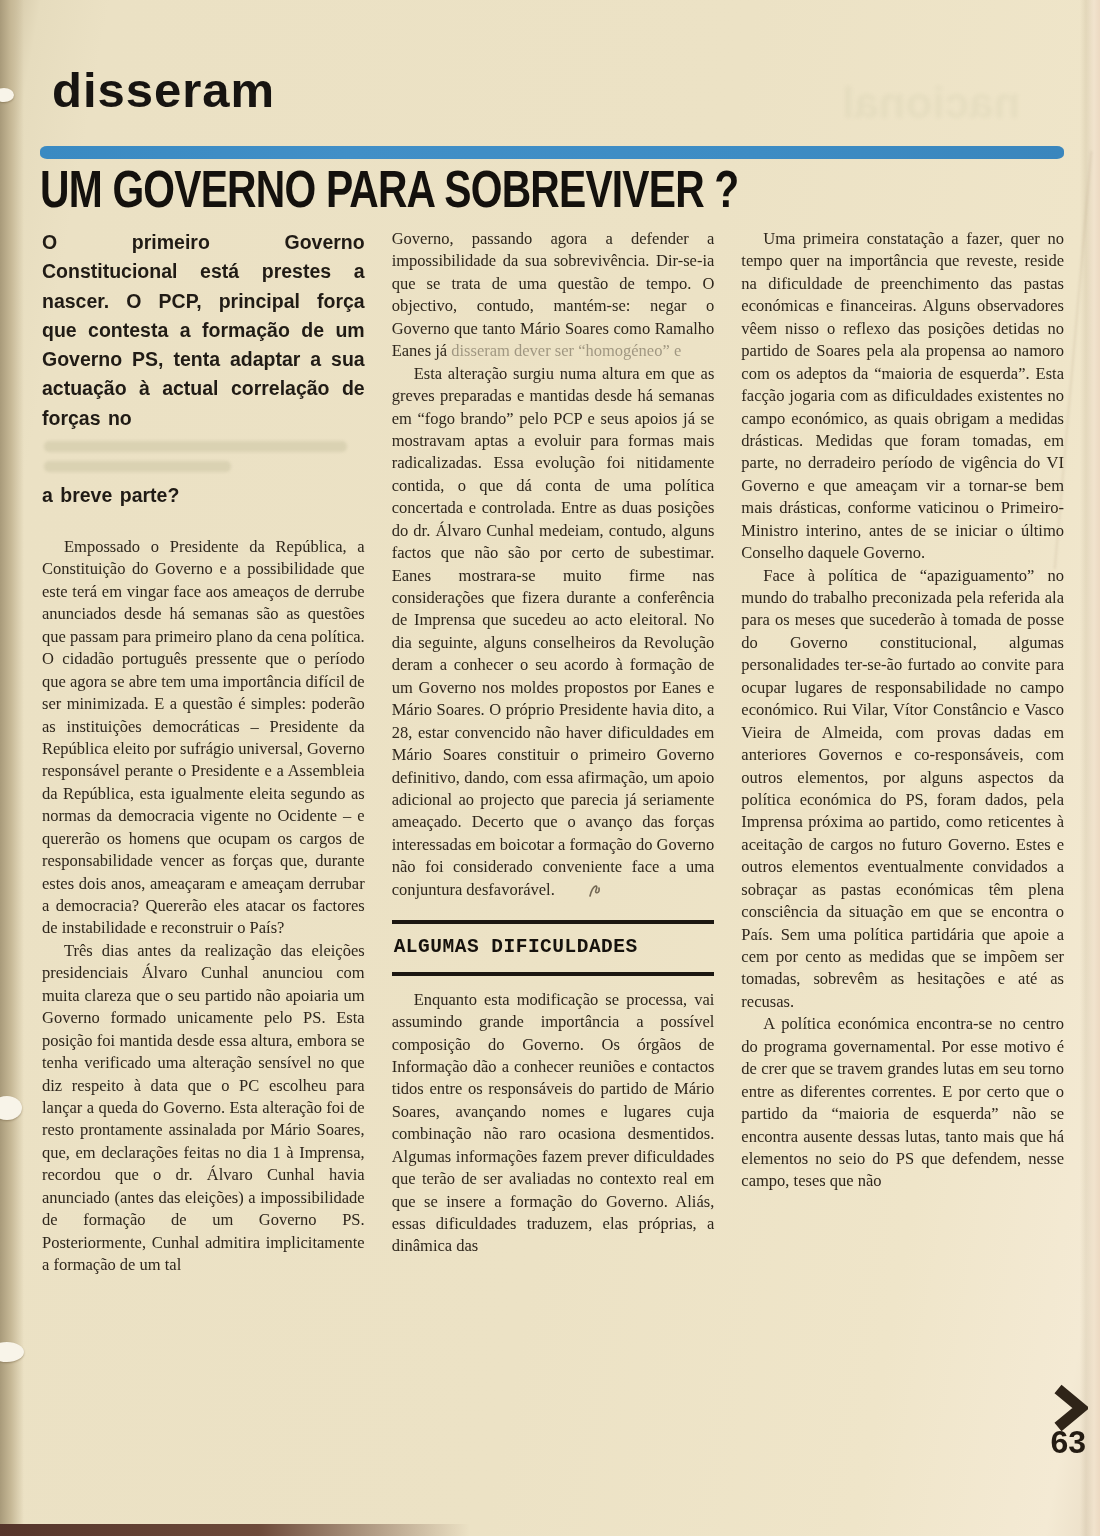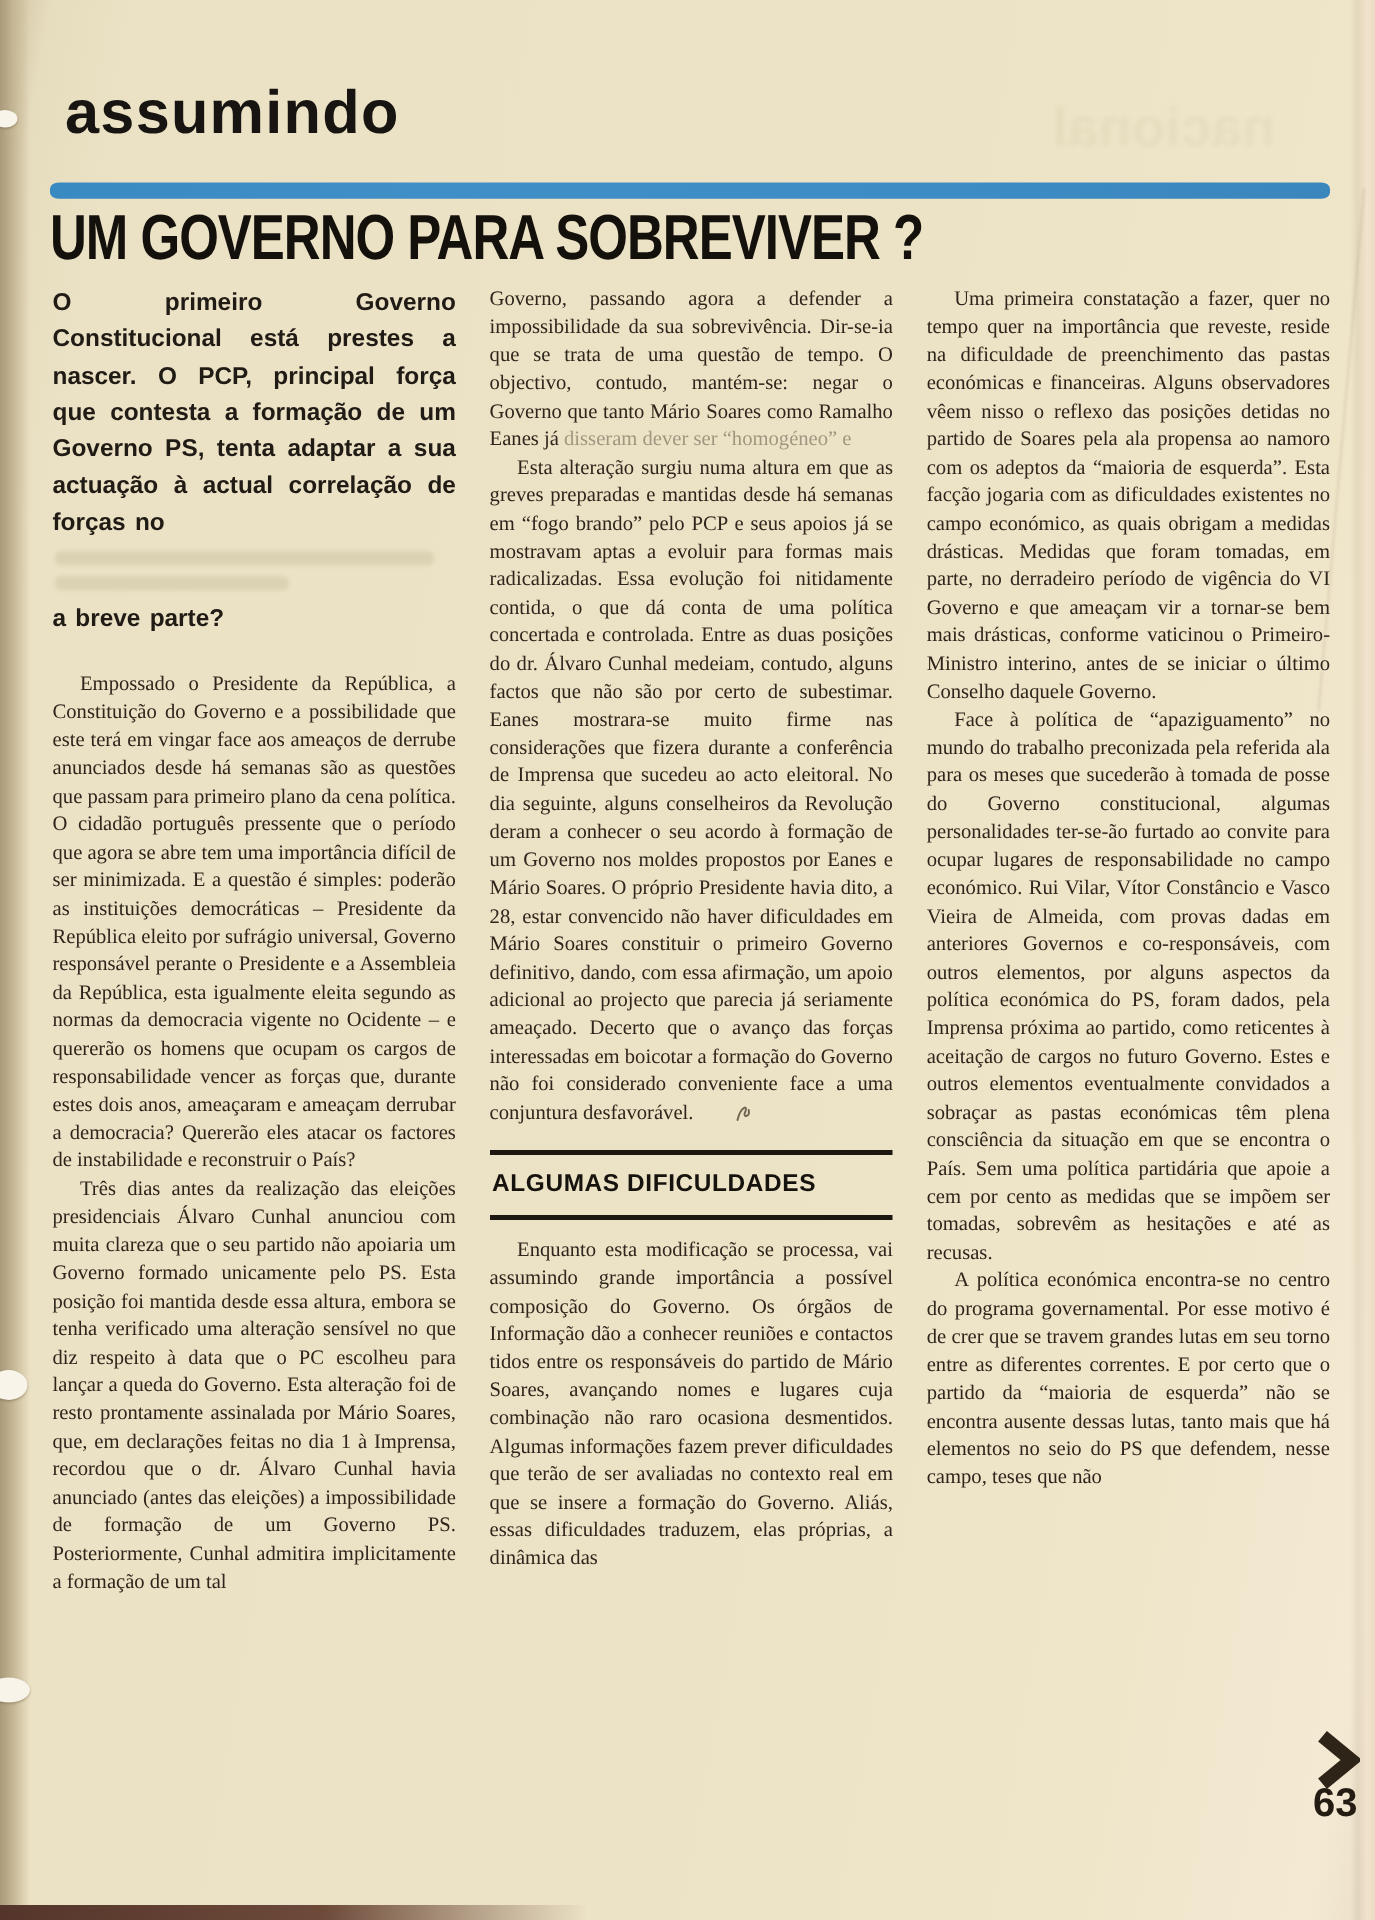--- a/index.html
+++ b/index.html
@@ -65,21 +65,21 @@
   }
   .ghost-lines{position:relative;height:48px;}
   .gs{position:absolute;left:2px;height:11px;border-radius:5px;
     background:rgba(148,150,108,.20);filter:blur(1.6px);}
   .gs.g1{top:8px;width:94%;}
   .gs.g2{top:28px;width:58%;}
   .lead-tail{margin-bottom:26px !important;}
   .faded{opacity:.40;filter:blur(.4px);}
   .endmark{display:inline-block;vertical-align:-4px;margin-left:10px;opacity:.75;}
   .subhead{
-    font-family:Liberation Sans, sans-serif;
+    font-family:Liberation Mono, monospace;
     font-weight:bold;font-size:19.5px;letter-spacing:.5px;color:#16120d;
     border-top:4px solid #1c1711;border-bottom:4px solid #1c1711;
     padding:10px 2px 11px;margin:15px 0 13px;text-align:left;
   }
   .continuation{position:absolute;right:12px;top:1384px;}
   .page-number{
     position:absolute;right:14px;top:1424px;
     font-family:"Liberation Sans","DejaVu Sans",sans-serif;
     font-weight:bold;font-size:32px;color:#241c13;
   }
@@ -91,21 +91,21 @@
 
   <div class="binding"></div>
   <div class="tear t1"></div>
   <div class="tear t2"></div>
   <div class="tear t3"></div>
   <div class="right-edge"></div>
   <div class="fold"></div>
   <div class="bottom-edge"></div>
 
   <div class="ghost-section">nacional</div>
-  <div class="section-name">assumindo</div>
+  <div class="section-name">disseram</div>
   <div class="accent-bar"></div>
 
   <h1 class="title">UM GOVERNO PARA SOBREVIVER ?</h1>
 
   <div class="columns">
 
     <div class="col">
       <p class="lead">O primeiro Governo Constitucional está prestes a nascer. O PCP, principal força que contesta a formação de um Governo PS, tenta adaptar a sua actuação à actual correlação de forças no</p>
       <div class="ghost-lines">
         <div class="gs g1"></div>

